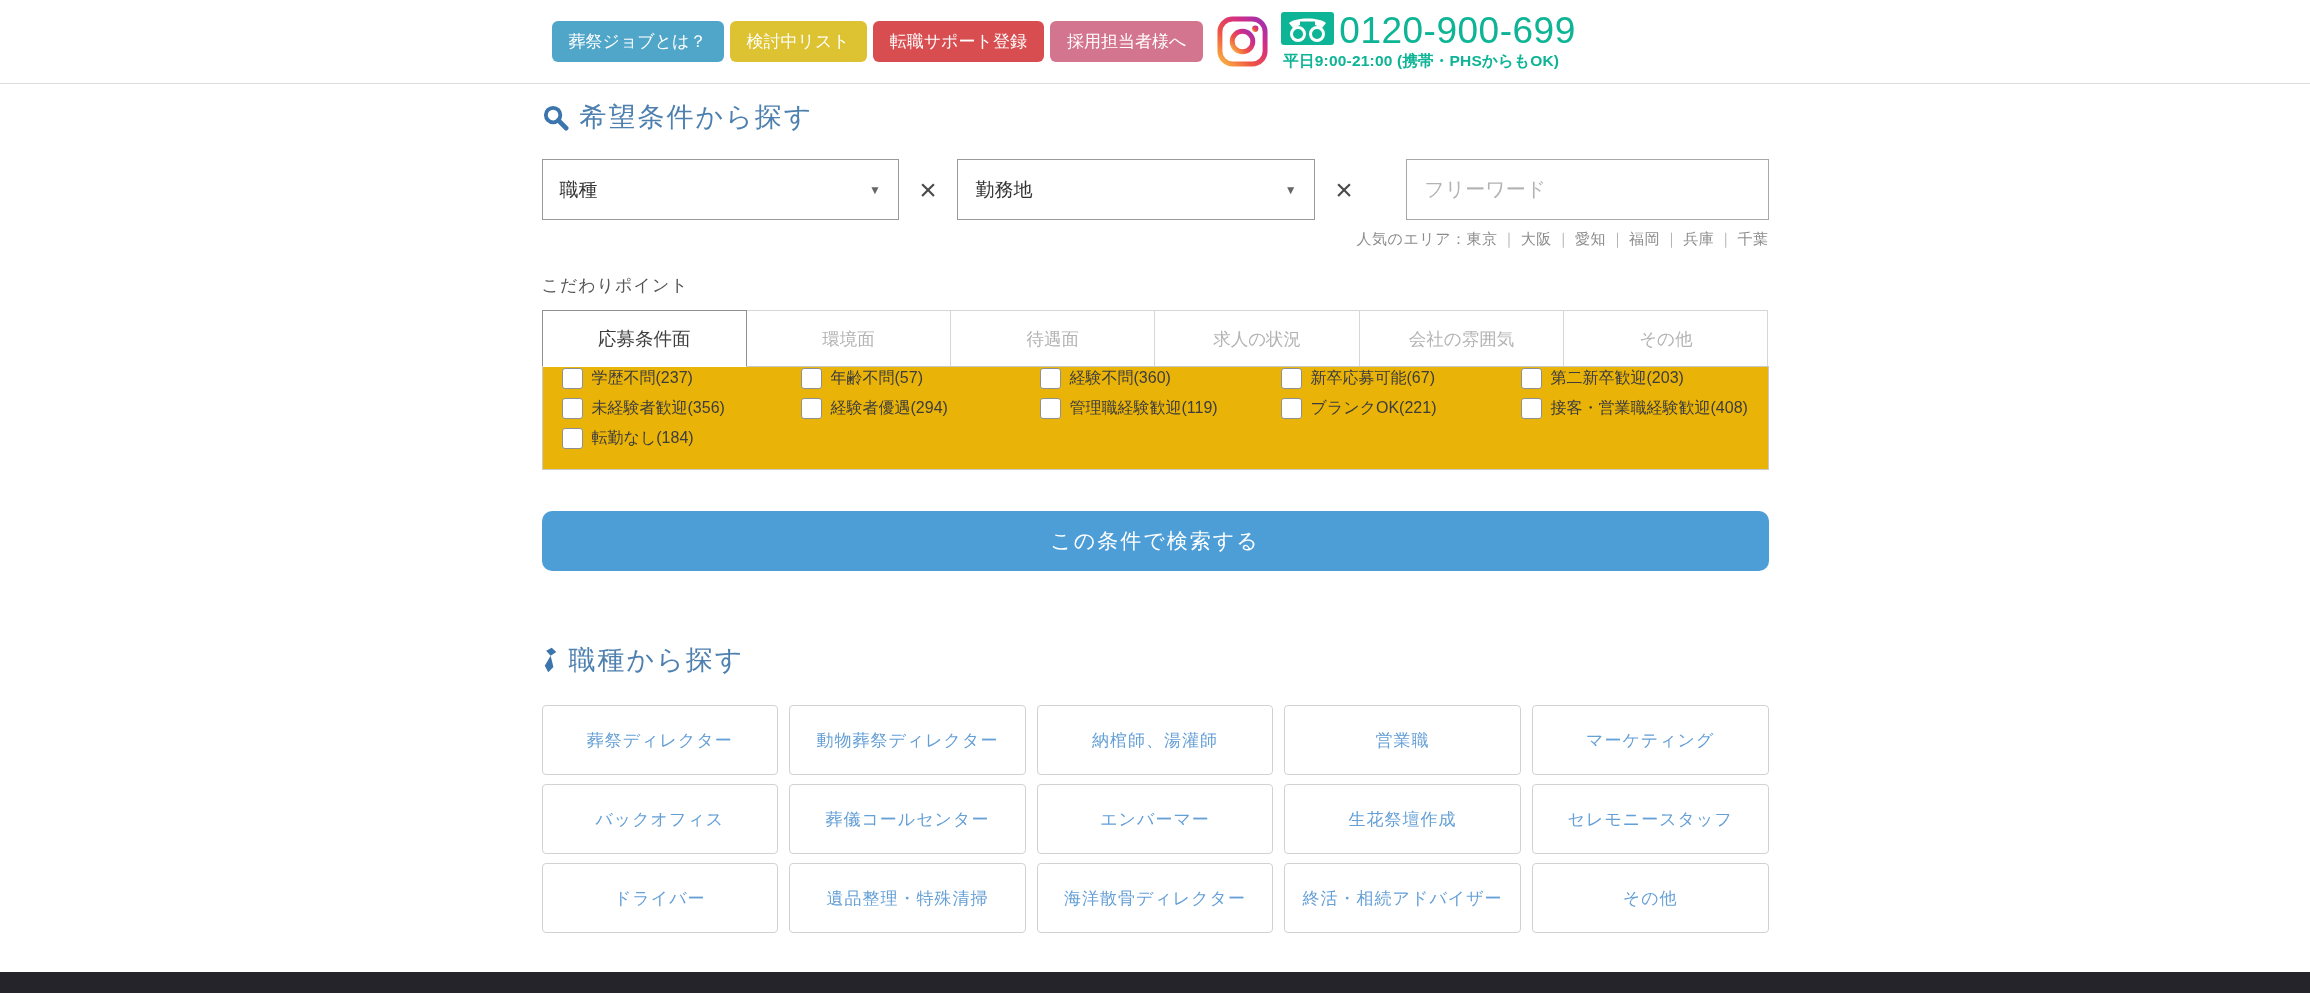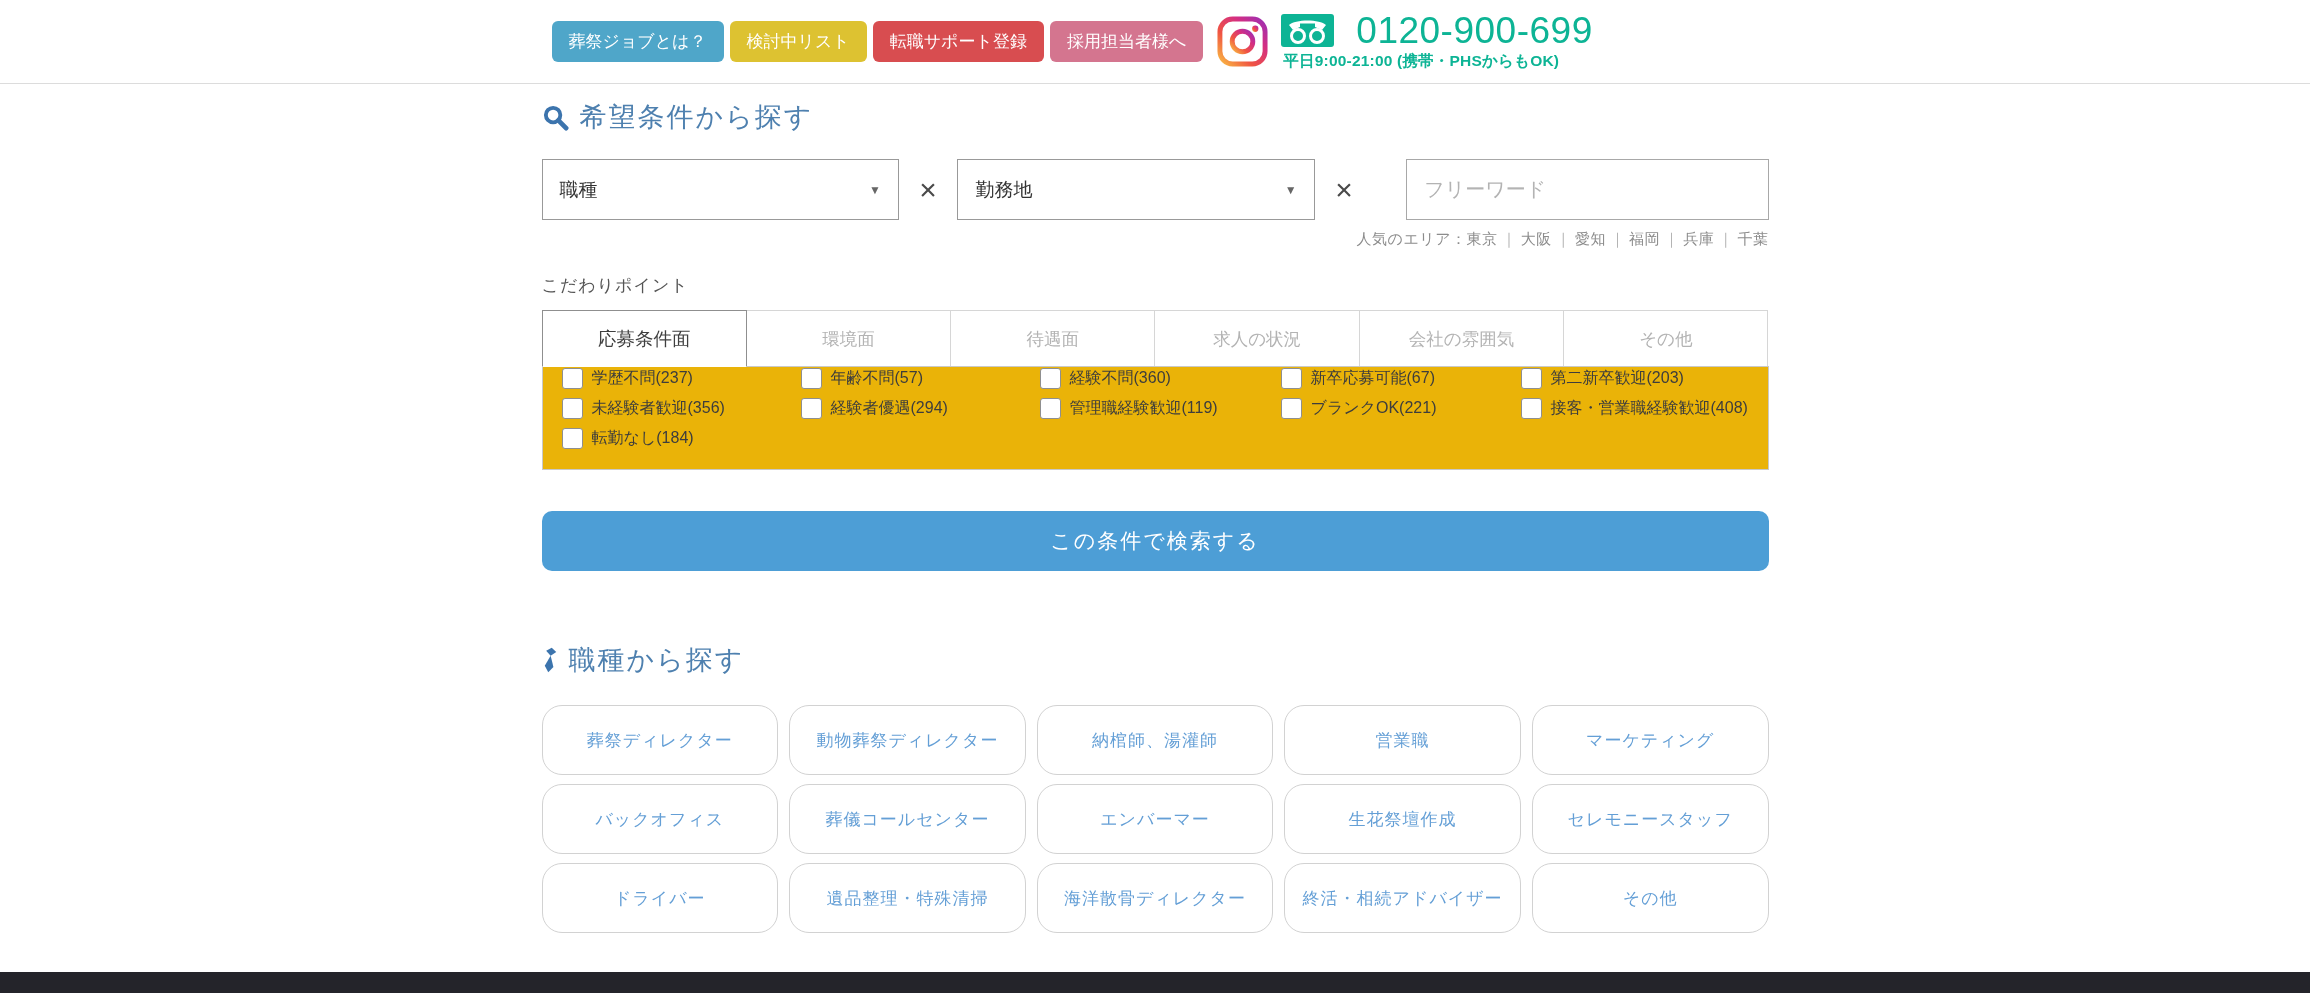--- a/index.html
+++ b/index.html
@@ -30,21 +30,21 @@
     padding:0 17px; border-radius:6px; color:#fff; font-size:17px;
     text-decoration:none; cursor:pointer; white-space:nowrap;
   }
   .c0 { background:#4fa6c9; }
   .c1 { background:#ddc231; }
   .c2 { background:#d84d50; }
   .c3 { background:#d4758f; }
 
   .ig { width:53px; height:53px; margin-left:13px; flex:none; cursor:pointer; display:block; }
   .phone { margin-left:12px; color:#0db495; flex:none; }
-  .phone-top { display:flex; align-items:center; gap:22px; }
+  .phone-top { display:flex; gap:5px; }
   .freedial { width:53px; height:33px; flex:none; display:block; }
   .phone-num { font-size:37px; font-weight:500; letter-spacing:0.5px; line-height:1; }
   .phone-hours { font-size:15.5px; font-weight:600; margin-top:2px; padding-left:2px; letter-spacing:0.2px; }
 
   
   .container { width:1227px; margin:0 auto; }
   .sec-title {
     display:flex; align-items:center; gap:11px;
     color:#4e80af; font-size:27px; font-weight:400; letter-spacing:2px;
     margin-top:15px;
@@ -103,21 +103,21 @@
     background:#4d9ed6; color:#fff; font-size:21px; letter-spacing:2px;
     border:none; border-radius:10px; cursor:pointer;
     font-family:inherit;
   }
 
   .job-grid {
     display:grid; grid-template-columns:repeat(5, 1fr);
     gap:9px 11px; margin-top:27px;
   }
   .job {
-    height:70px; background:#fff; border:1px solid #d2d2d2; border-radius:20px;
+    height:70px; background:#fff; border:1px solid #d2d2d2; border-radius:4px;
     display:flex; align-items:center; justify-content:center;
     font-size:17px; color:#649fd6; letter-spacing:1px; text-decoration:none; cursor:pointer;
     white-space:nowrap;
   }
 
   .footer-strip { position:absolute; left:0; bottom:0; width:100%; height:21px; background:#24242a; }
 </style>
 </head>
 <body>
 

